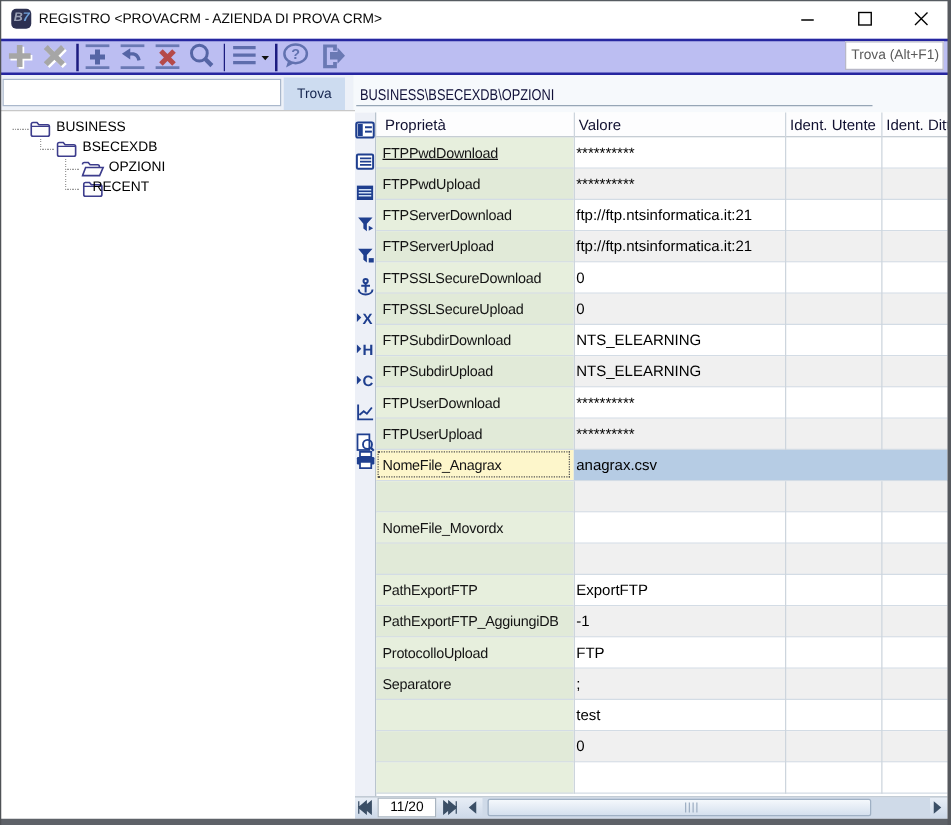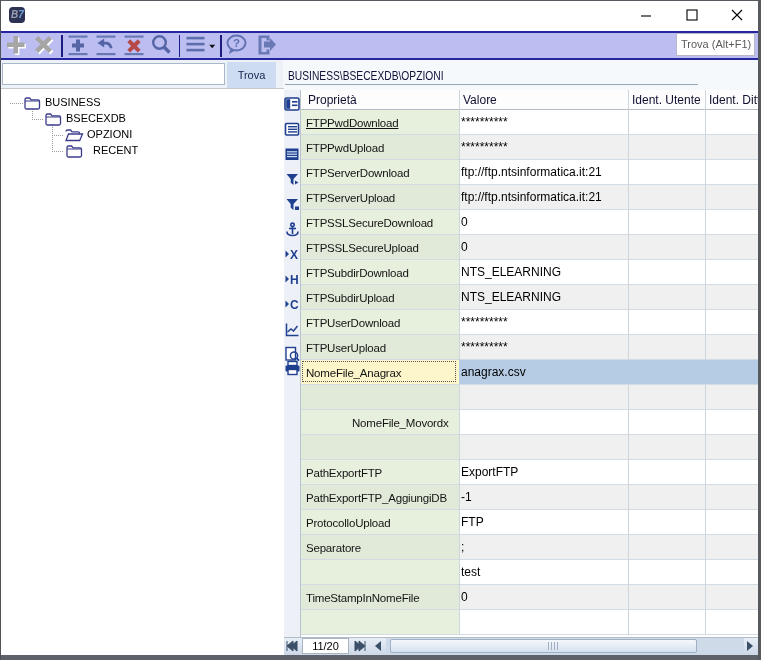--- a/index.html
+++ b/index.html
@@ -8,20 +8,21 @@
 .nametxt { position:absolute; height:25px; line-height:26px; font-size:11.5px; letter-spacing:-0.2px; color:#141414; white-space:nowrap; }
 .valtxt { position:absolute; height:25px; line-height:24px; font-size:12px; color:#000; white-space:nowrap; }
 </style></head>
 <body>
 <div id="win">
 
   <div style="position:absolute;left:0;top:0;width:761px;height:31px;background:#fff;"></div>
   <div style="position:absolute;left:0;top:0;width:761px;height:1px;background:#565b61;"></div>
   <div style="position:absolute;left:9px;top:7px;width:16px;height:16px;border-radius:4px;background:#2d3152;"></div>
   <div style="position:absolute;left:11px;top:9px;font-size:10px;font-weight:bold;font-style:italic;color:#9aa0b4;">B<span style="color:#6f9fd8;">7</span></div>
+  <div style="position:absolute;left:31px;top:0;height:31px;line-height:30px;font-size:11px;color:#0a0a0a;">REGISTRO &lt;PROVACRM - AZIENDA DI PROVA CRM&gt;</div>
 
   <svg style="position:absolute;left:636px;top:10px;" width="20" height="12" viewBox="0 0 20 12">
       <line x1="5" y1="6" x2="15" y2="6" stroke="#000" stroke-width="1.1"></line>
     </svg>
   <svg style="position:absolute;left:682px;top:5px;" width="20" height="20" viewBox="0 0 20 20">
       <rect x="5" y="5" width="10" height="10" fill="none" stroke="#000" stroke-width="1.1"></rect>
     </svg>
   <svg style="position:absolute;left:727px;top:5px;" width="20" height="20" viewBox="0 0 20 20">
       <path d="M5 5l10 10M15 5L5 15" stroke="#000" stroke-width="1.1"></path>
     </svg>
@@ -105,21 +106,21 @@
     <div style="position:absolute;left:66px;top:112px;font-size:11px;color:#000;">BSECEXDB</div>
     <div style="position:absolute;left:65px;top:128px;"><svg width="19" height="14" viewBox="0 0 19 14">
         <path d="M1 3.5c0-.8.6-1.5 1.4-1.5h3.2l1.5 1.8h6c.8 0 1.4.6 1.4 1.4V6" fill="#fdfdfd" stroke="#3c3c8c" stroke-width="1.3"></path>
         <path d="M3.5 6h14l-2.8 6.5H1z" fill="#fdfdfd" stroke="#3c3c8c" stroke-width="1.3"></path>
       </svg></div>
     <div style="position:absolute;left:87px;top:128px;font-size:11px;color:#000;">OPZIONI</div>
     <div style="position:absolute;left:66px;top:144px;"><svg width="17" height="14" viewBox="0 0 17 14">
         <path d="M1 3.5c0-.8.6-1.5 1.4-1.5h3.2l1.5 1.8h7c.8 0 1.4.6 1.4 1.4v6.3c0 .8-.6 1.5-1.4 1.5H2.4c-.8 0-1.4-.7-1.4-1.5z" fill="#fdfdfd" stroke="#3c3c8c" stroke-width="1.3"></path>
         <path d="M1 5h14.5" stroke="#3c3c8c" stroke-width="1"></path>
       </svg></div>
-    <div style="position:absolute;left:93px;top:144px;font-size:11px;color:#000;">RECENT</div>
+    <div style="position:absolute;left:74px;top:144px;font-size:11px;color:#000;">RECENT</div>
 
   <div style="position:absolute;left:284px;top:90px;width:17px;height:547px;background:#edf0f7;"></div>
   <div style="position:absolute;left:284px;top:96px;width:17px;height:17px;"><svg width="17" height="17" viewBox="0 0 17 17">
         <rect x="1" y="2" width="14" height="12" rx="1.5" fill="#fff" stroke="#1f3f8f" stroke-width="1.6"></rect>
         <rect x="2.2" y="3.2" width="4" height="9.6" fill="#1f3f8f"></rect>
         <rect x="8" y="5" width="5.5" height="1.6" fill="#1f3f8f"></rect>
         <rect x="8" y="8.5" width="5.5" height="1.6" fill="#1f3f8f"></rect>
       </svg></div>
     <div style="position:absolute;left:284px;top:121px;width:17px;height:17px;"><svg width="17" height="17" viewBox="0 0 17 17">
         <rect x="1.5" y="2.5" width="13" height="11.5" rx="1" fill="#fff" stroke="#1f3f8f" stroke-width="1.6"></rect>
@@ -225,21 +226,21 @@
     <div class="cell" style="left:459px;top:335px;width:299px;height:25px;background:#f0f0f0;"></div>
 <div class="valtxt" style="left:461px;top:335px;">**********</div>
 <div class="cell" style="left:301px;top:360px;width:158px;height:25px;background:#fdf6cb;"></div>
     <div style="position:absolute;left:302px;top:361px;width:154px;height:21px;border:1px dotted #555;"></div>
     <div class="nametxt" style="left:306px;top:360px;">NomeFile_Anagrax</div>
     <div class="cell" style="left:459px;top:360px;width:299px;height:25px;background:#b6cce4;"></div>
     <div class="valtxt" style="left:461px;top:360px;">anagrax.csv</div>
 <div class="cell" style="left:301px;top:385px;width:158px;height:25px;background:#e1ead8;"></div>
     <div class="cell" style="left:459px;top:385px;width:299px;height:25px;background:#f0f0f0;"></div>
 <div class="cell" style="left:301px;top:410px;width:158px;height:25px;background:#e7efdd;"></div>
-    <div class="nametxt" style="left:306px;top:410px;margin-left:46px;">NomeFile_Movordx</div>
+    <div class="nametxt" style="left:306px;top:410px;">NomeFile_Movordx</div>
     <div class="cell" style="left:459px;top:410px;width:299px;height:25px;background:#ffffff;"></div>
 <div class="cell" style="left:301px;top:435px;width:158px;height:25px;background:#e1ead8;"></div>
     <div class="cell" style="left:459px;top:435px;width:299px;height:25px;background:#f0f0f0;"></div>
 <div class="cell" style="left:301px;top:460px;width:158px;height:25px;background:#e7efdd;"></div>
     <div class="nametxt" style="left:306px;top:460px;">PathExportFTP</div>
     <div class="cell" style="left:459px;top:460px;width:299px;height:25px;background:#ffffff;"></div>
 <div class="valtxt" style="left:461px;top:460px;">ExportFTP</div>
 <div class="cell" style="left:301px;top:485px;width:158px;height:25px;background:#e1ead8;"></div>
     <div class="nametxt" style="left:306px;top:485px;">PathExportFTP_AggiungiDB</div>
     <div class="cell" style="left:459px;top:485px;width:299px;height:25px;background:#f0f0f0;"></div>
@@ -249,21 +250,20 @@
     <div class="cell" style="left:459px;top:510px;width:299px;height:25px;background:#ffffff;"></div>
 <div class="valtxt" style="left:461px;top:510px;">FTP</div>
 <div class="cell" style="left:301px;top:535px;width:158px;height:25px;background:#e1ead8;"></div>
     <div class="nametxt" style="left:306px;top:535px;">Separatore</div>
     <div class="cell" style="left:459px;top:535px;width:299px;height:25px;background:#f0f0f0;"></div>
 <div class="valtxt" style="left:461px;top:535px;">;</div>
 <div class="cell" style="left:301px;top:560px;width:158px;height:25px;background:#e7efdd;"></div>
     <div class="cell" style="left:459px;top:560px;width:299px;height:25px;background:#ffffff;"></div>
 <div class="valtxt" style="left:461px;top:560px;">test</div>
 <div class="cell" style="left:301px;top:585px;width:158px;height:25px;background:#e1ead8;"></div>
-    <div class="nametxt" style="left:306px;top:585px;">TimeStampInNomeFile</div>
     <div class="cell" style="left:459px;top:585px;width:299px;height:25px;background:#f0f0f0;"></div>
 <div class="valtxt" style="left:461px;top:585px;">0</div>
 <div class="cell" style="left:301px;top:610px;width:158px;height:25px;background:#e7efdd;"></div>
     <div class="cell" style="left:459px;top:610px;width:299px;height:25px;background:#ffffff;"></div>
   <div style="position:absolute;left:459px;top:90px;width:1px;height:270px;background:#cdd5dd;"></div>
     <div style="position:absolute;left:459px;top:385px;width:1px;height:250px;background:#cdd5dd;"></div>
     <div style="position:absolute;left:628px;top:90px;width:1px;height:270px;background:#cdd5dd;"></div>
     <div style="position:absolute;left:628px;top:385px;width:1px;height:250px;background:#cdd5dd;"></div>
     <div style="position:absolute;left:705px;top:90px;width:1px;height:270px;background:#cdd5dd;"></div>
     <div style="position:absolute;left:705px;top:385px;width:1px;height:250px;background:#cdd5dd;"></div>

